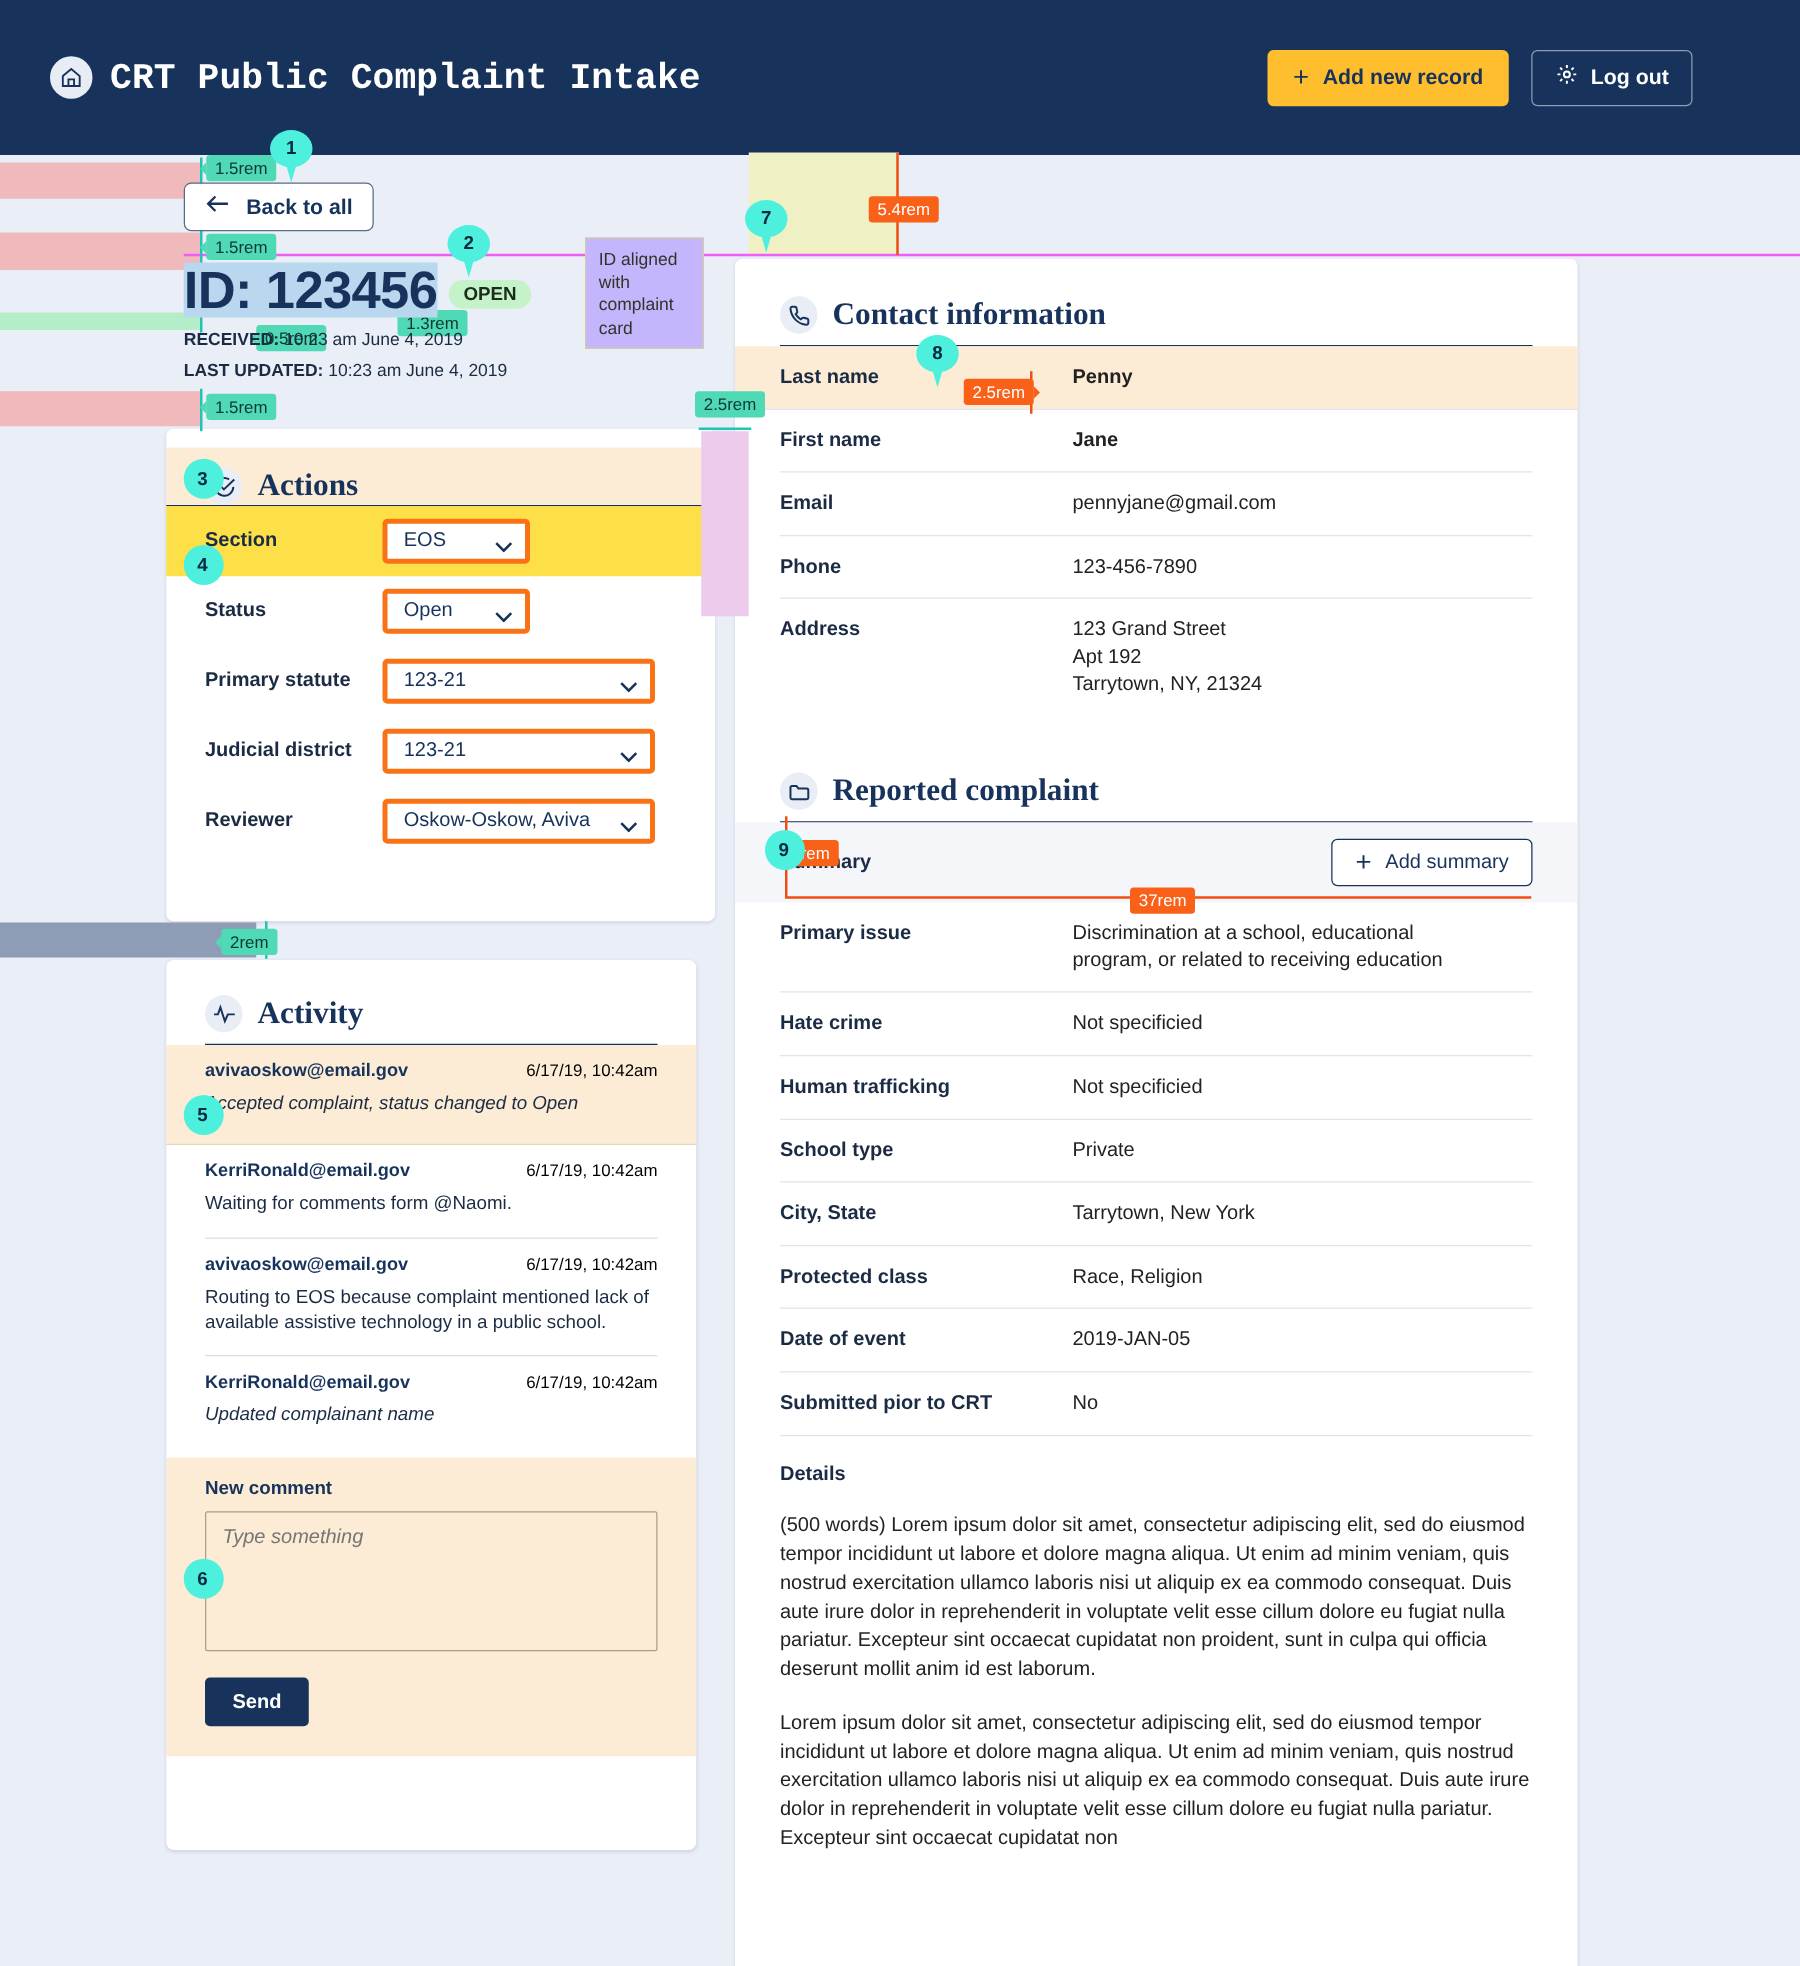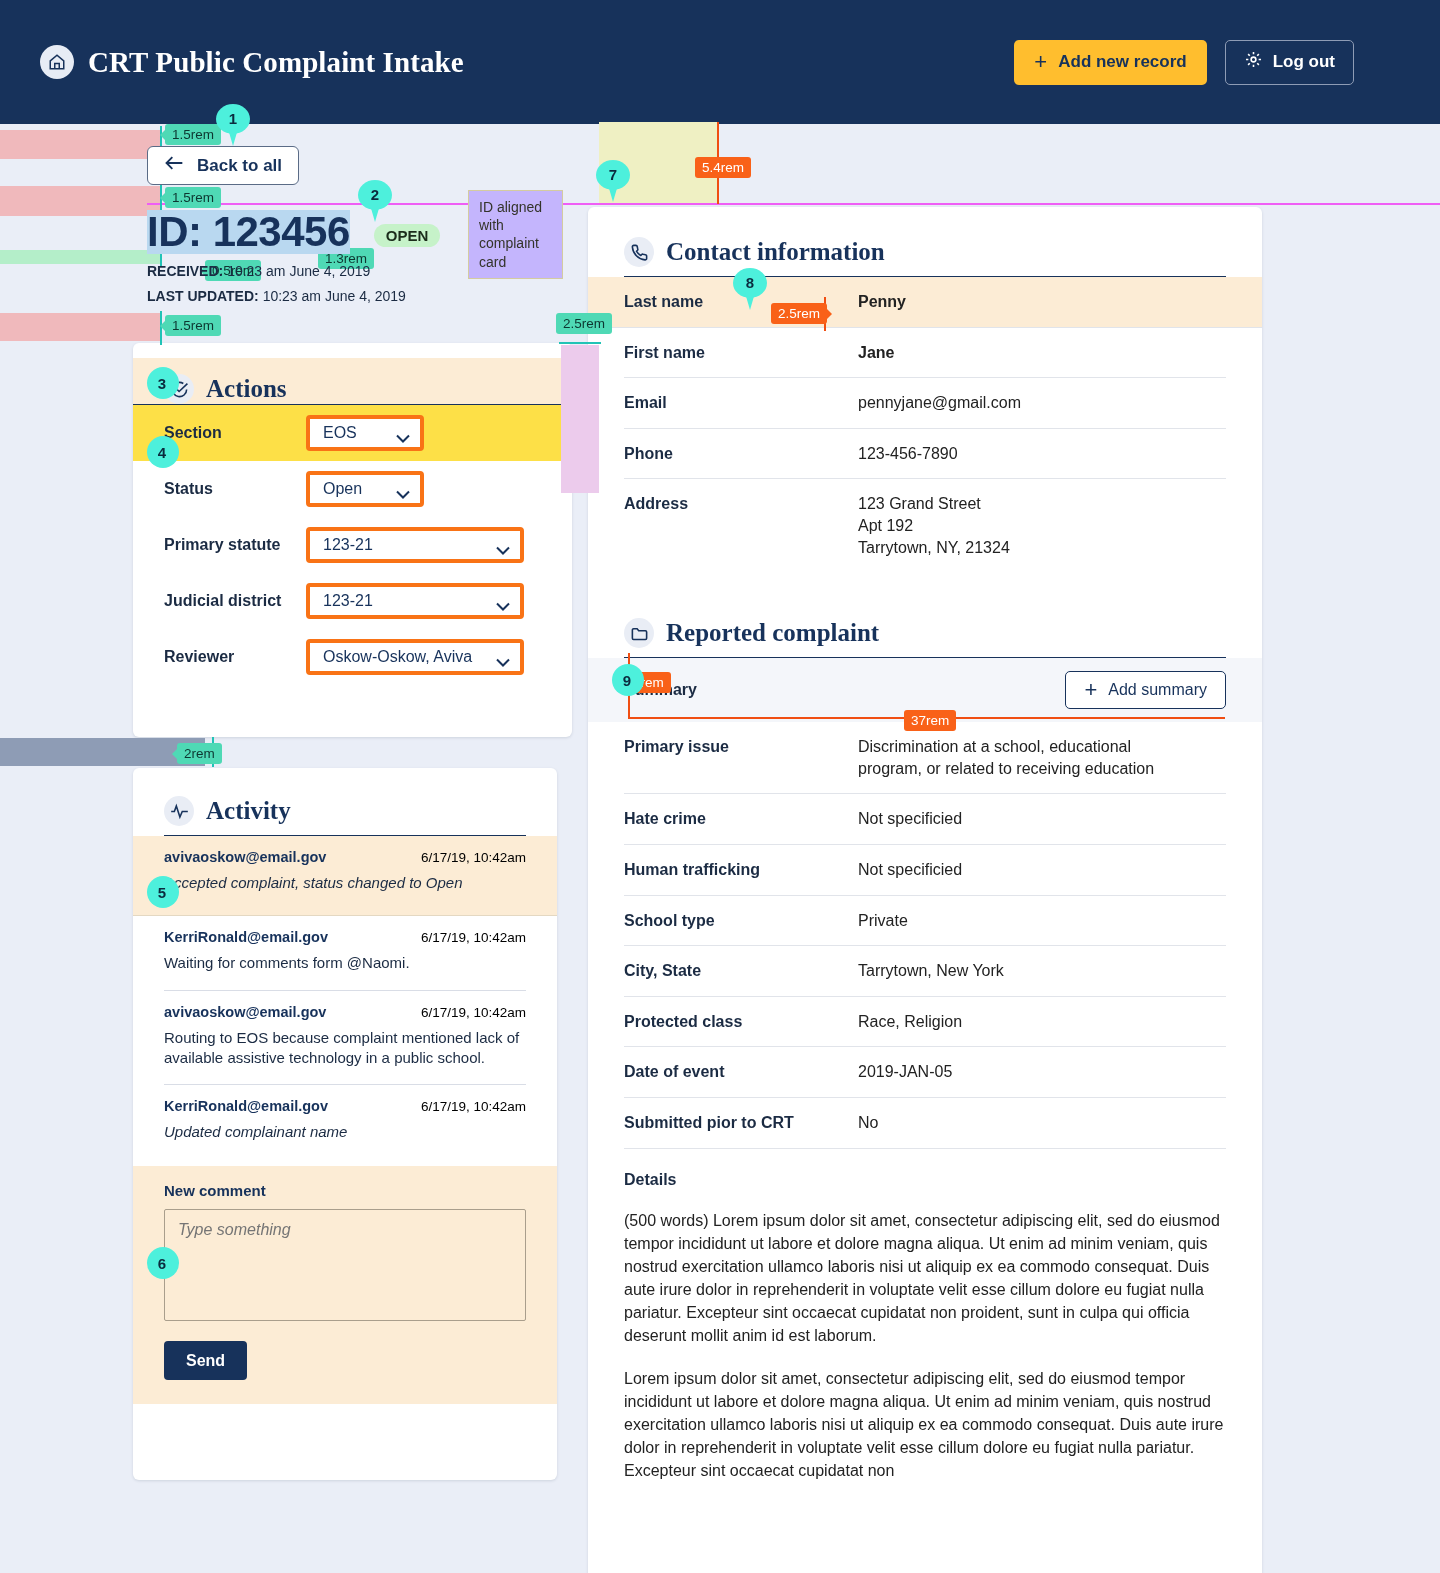--- a/index.html
+++ b/index.html
@@ -17,21 +17,21 @@
     background: #17325b;
     display: flex; align-items: center; justify-content: space-between;
     padding: 0 86px 0 40px;
   }
   .brand { display: flex; align-items: center; gap: 14px; }
   .brand-logo {
     width: 34px; height: 34px; border-radius: 50%;
     background: #e7ecf5; display: flex; align-items: center; justify-content: center;
   }
   .brand-title {
-    color: #ffffff; font-family: Liberation Serif, serif;
+    color: #ffffff; font-family: Liberation Mono, monospace;
     font-size: 29px; font-weight: 700; letter-spacing: .1px;
   }
   .hdr-actions { display: flex; align-items: center; gap: 18px; }
   .btn-add {
     background: #ffbe2e; color: #17325b; border: none; border-radius: 5px;
     height: 45px; padding: 0 20px; font-size: 17px; font-weight: 700;
     display: flex; align-items: center; gap: 11px; cursor: pointer;
     font-family: "Liberation Sans", sans-serif;
   }
   .btn-logout {
@@ -45,21 +45,21 @@
   
   .back-btn {
     position: absolute; left: 147px; top: 146px;
     width: 152px; height: 39px; border-radius: 6px;
     background: #ffffff; border: 1px solid #5a6b86;
     display: flex; align-items: center; gap: 13px; padding-left: 16px;
     font-size: 17px; font-weight: 700; color: #17325b; cursor: pointer;
     font-family: "Liberation Sans", sans-serif; z-index: 6;
   }
   .id-block { position: absolute; left: 147px; top: 210px; z-index: 6; }
-  .id-line { display: flex; align-items: flex-end; gap: 24px; }
+  .id-line { display: flex; align-items: flex-end; gap: 9px; }
   .id-text {
     font-size: 42px; font-weight: 700; color: #17325b; letter-spacing: -.5px;
     background: #b9d8f0; line-height: 1.05;
   }
   .badge-open {
     background: #c6f2c9; color: #1b2c1b; border-radius: 12px;
     padding: 3px 12px; font-size: 15px; font-weight: 700;
     margin-bottom: 7px;
   }
   .meta-line { font-size: 14px; color: #1b2b43; margin-top: 9px; }

